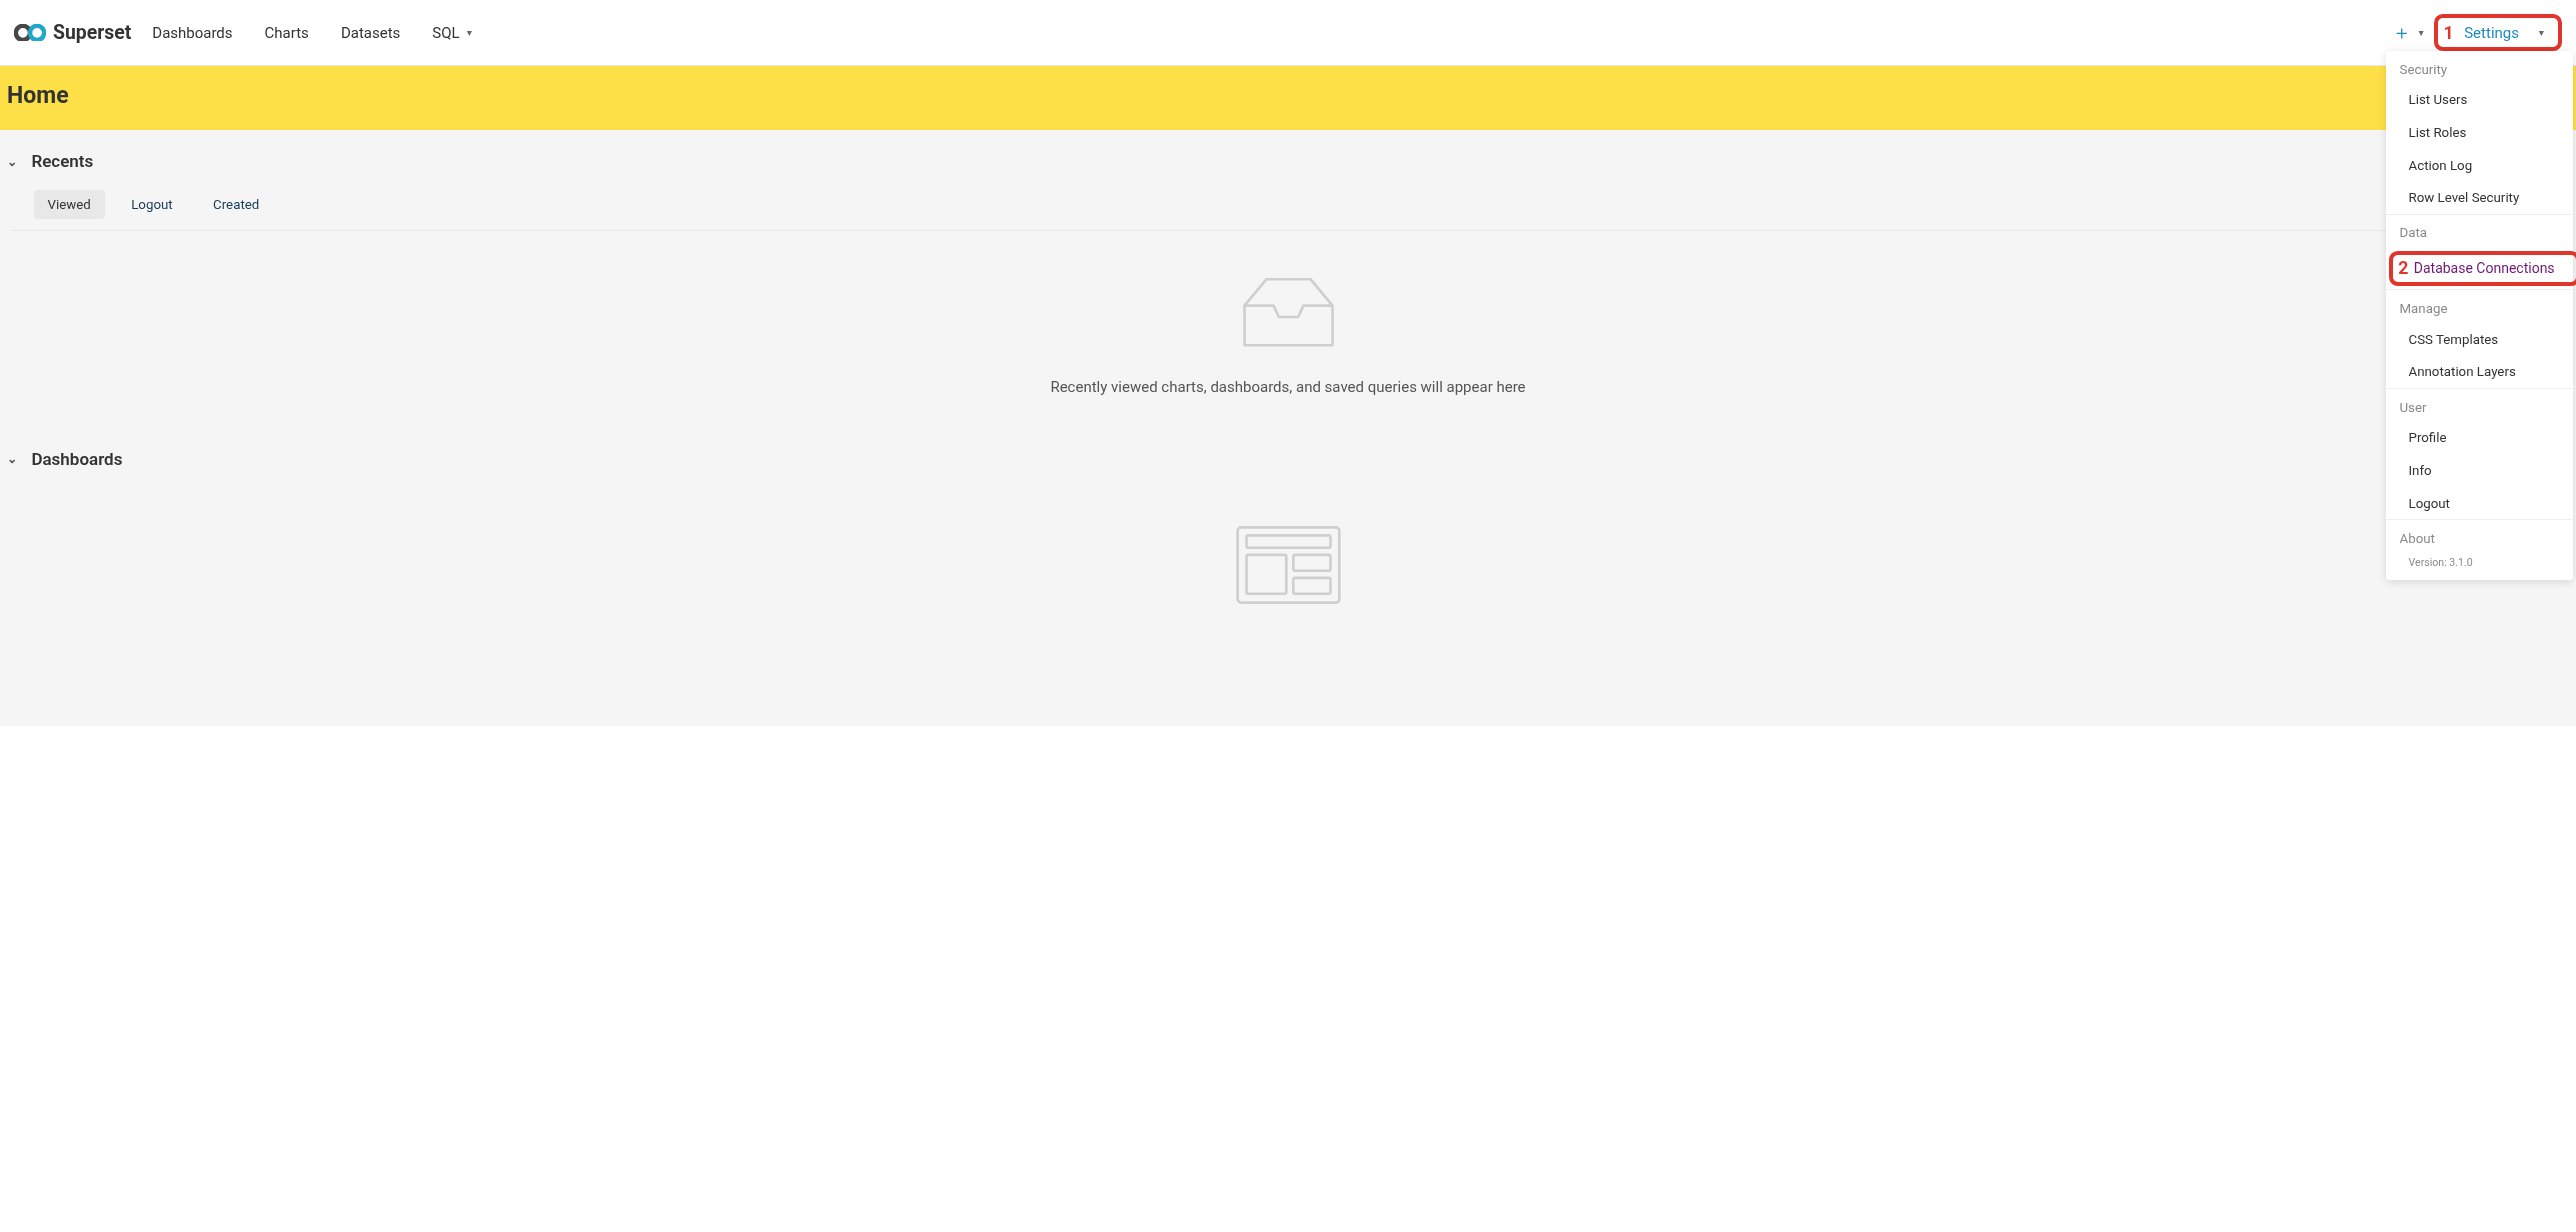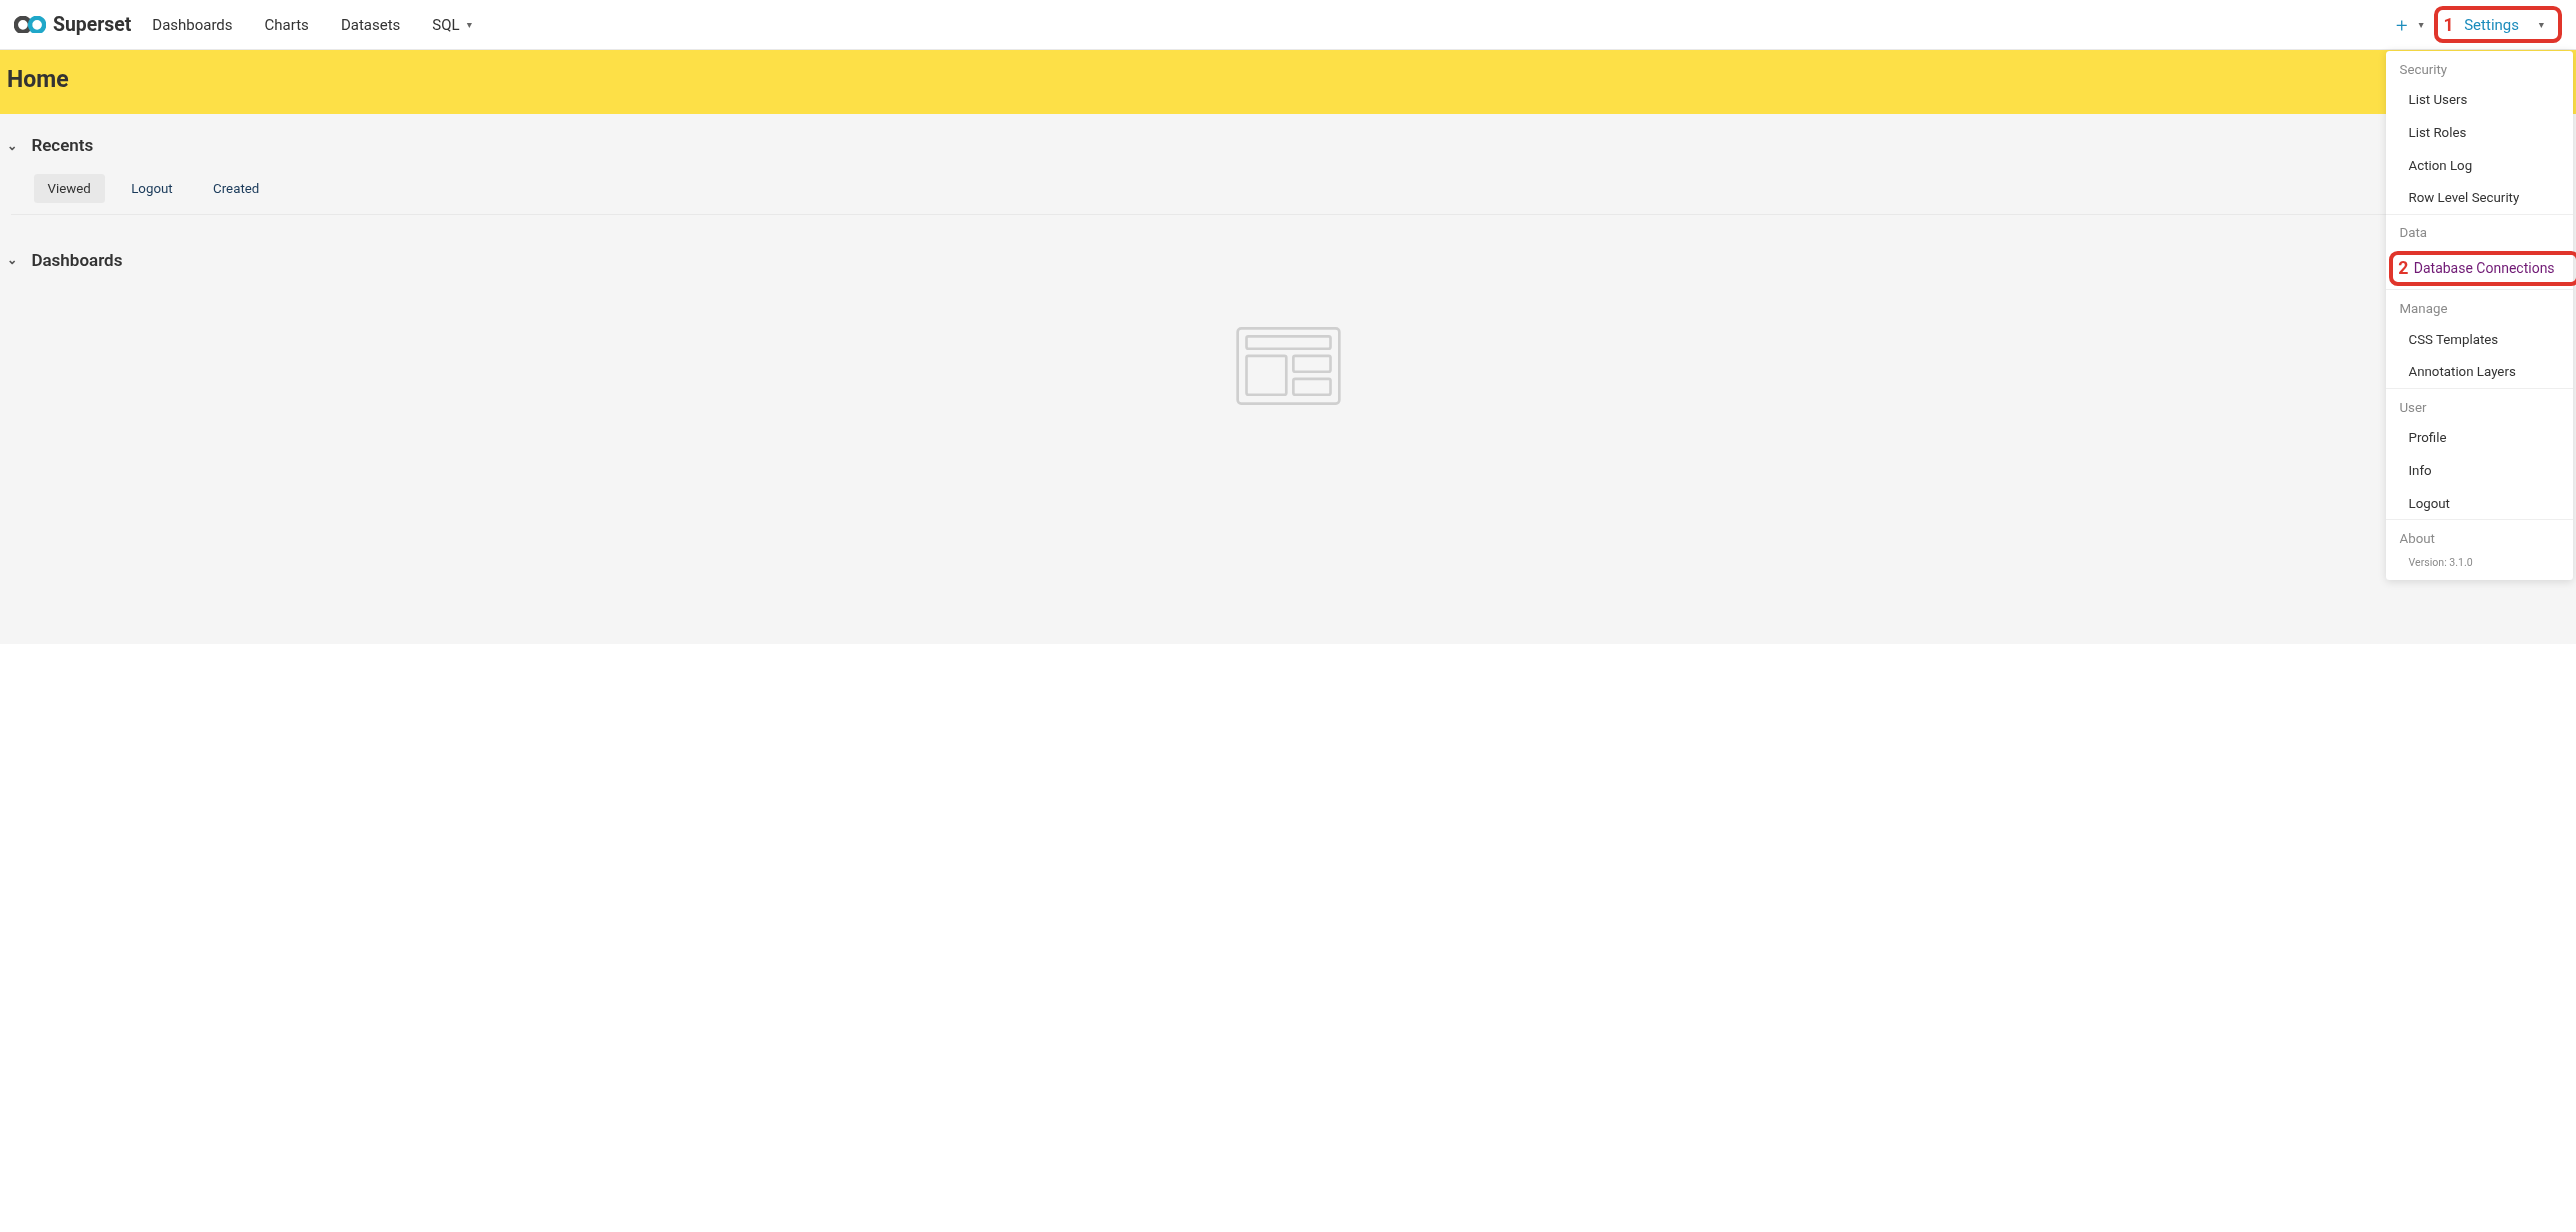--- a/index.html
+++ b/index.html
@@ -8,21 +8,21 @@
     font-family: -apple-system, BlinkMacSystemFont, "Segoe UI", Roboto, "Helvetica Neue", Arial, sans-serif;
     font-size: 14px;
     color: #333;
     background: #fff;
   }
 
   
   .topnav {
     display: flex;
     align-items: center;
-    height: 50px;
+    height: 66px;
     padding: 0 14px;
     border-bottom: 0.9px solid #e8e8e8;
     background: #fff;
   }
   .brand {
     display: flex;
     align-items: center;
     gap: 7px;
     font-weight: 700;
     font-size: 19.4px;
@@ -272,20 +272,29 @@
         <span>Viewed</span>
       </div>
       <div class="tab">
         <span>Logout</span>
       </div>
       <div class="tab">
         <span>Created</span>
       </div>
     </div>
 
+    <div class="empty-state">
+      <div class="empty-icon">
+        <svg width="115" height="88" viewBox="0 0 130 100" fill="none" stroke="#cfcfcf" stroke-width="3" stroke-linejoin="round">
+          <path d="M 15 45 L 40 15 L 90 15 L 115 45 L 115 90 L 15 90 Z"></path>
+          <path d="M 15 45 L 48 45 L 54 58 L 76 58 L 82 45 L 115 45"></path>
+        </svg>
+      </div>
+      <div class="empty-text">Recently viewed charts, dashboards, and saved queries will appear here</div>
+    </div>
   </div>
 
   <div class="section">
     <div class="section-header">
       <span class="chevron">⌄</span>
       <span>Dashboards</span>
     </div>
 
 
     <div class="empty-state">

